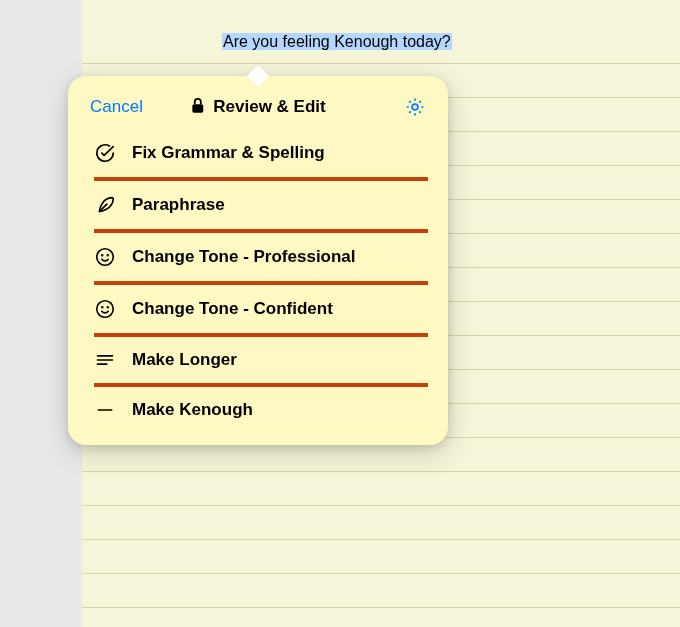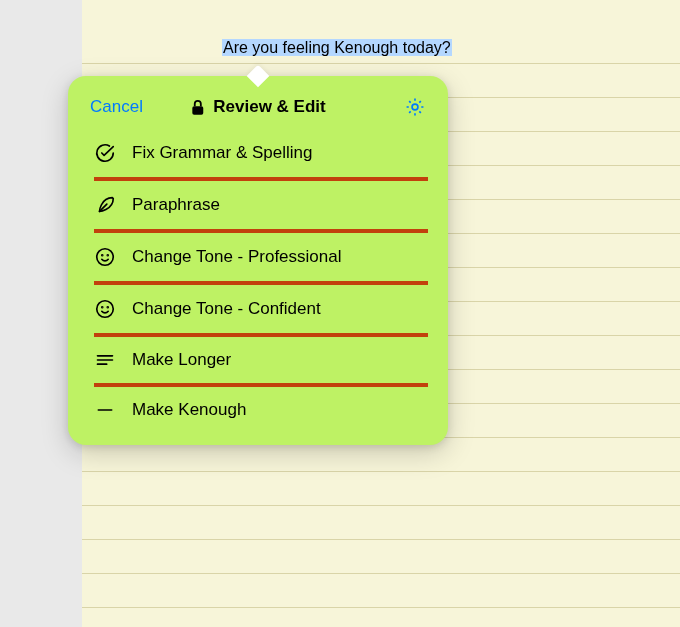--- a/index.html
+++ b/index.html
@@ -21,35 +21,35 @@
     .notepad-line {
       position: absolute;
       left: 0;
       right: 0;
       height: 1px;
       background: #d9d4a8;
     }
     .selected-text-wrap {
       position: absolute;
       left: 140px;
-      top: 38px;
+      top: 32px;
       font-size: 16px;
       line-height: 1.2;
       color: #000;
     }
     .selected-text {
       background: #b4d7ff;
       padding: 0 1px;
     }
     .popover {
       position: absolute;
       left: 68px;
       top: 76px;
       width: 380px;
-      background: #bef264;
+      background: #fef9c3;
       border-radius: 18px;
       box-shadow: 0 8px 28px rgba(0,0,0,0.18), 0 2px 8px rgba(0,0,0,0.12);
       padding: 0;
     }
     .popover::before {
       content: "";
       position: absolute;
       top: -8px;
       left: 182px;
       width: 16px;
@@ -69,21 +69,21 @@
     .cancel-btn {
       color: #007aff;
       font-size: 17px;
       font-weight: 400;
       background: none;
       border: none;
       cursor: pointer;
     }
     .title-group {
       display: flex;
-      align-items: center;
+      align-items: flex-start;
       gap: 8px;
       position: absolute;
       left: 50%;
       transform: translateX(-50%);
     }
     .title-text {
       font-size: 17px;
       font-weight: 700;
       color: #000;
     }
@@ -115,21 +115,21 @@
       display: flex;
       justify-content: center;
       align-items: center;
       color: #000;
       flex: 0 0 22px;
     }
     .menu-icon svg { display: block; }
     .menu-label {
       font-size: 17px;
       color: #000;
-      font-weight: 400;
+      font-weight: 700;
     }
   </style>
 </head>
 <body>
 
 <div class="notepad">
 
   <div class="notepad-line" style="top:63px"></div>
   <div class="notepad-line" style="top:97px"></div>
   <div class="notepad-line" style="top:131px"></div>

